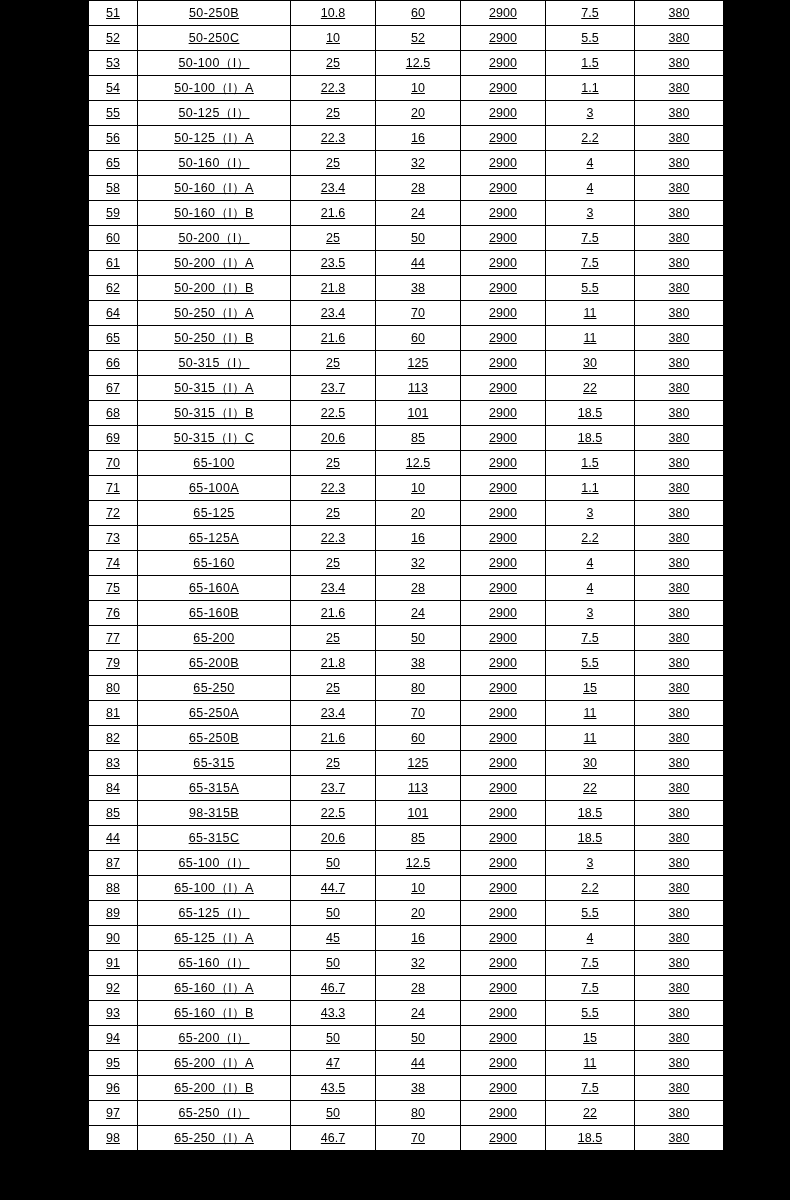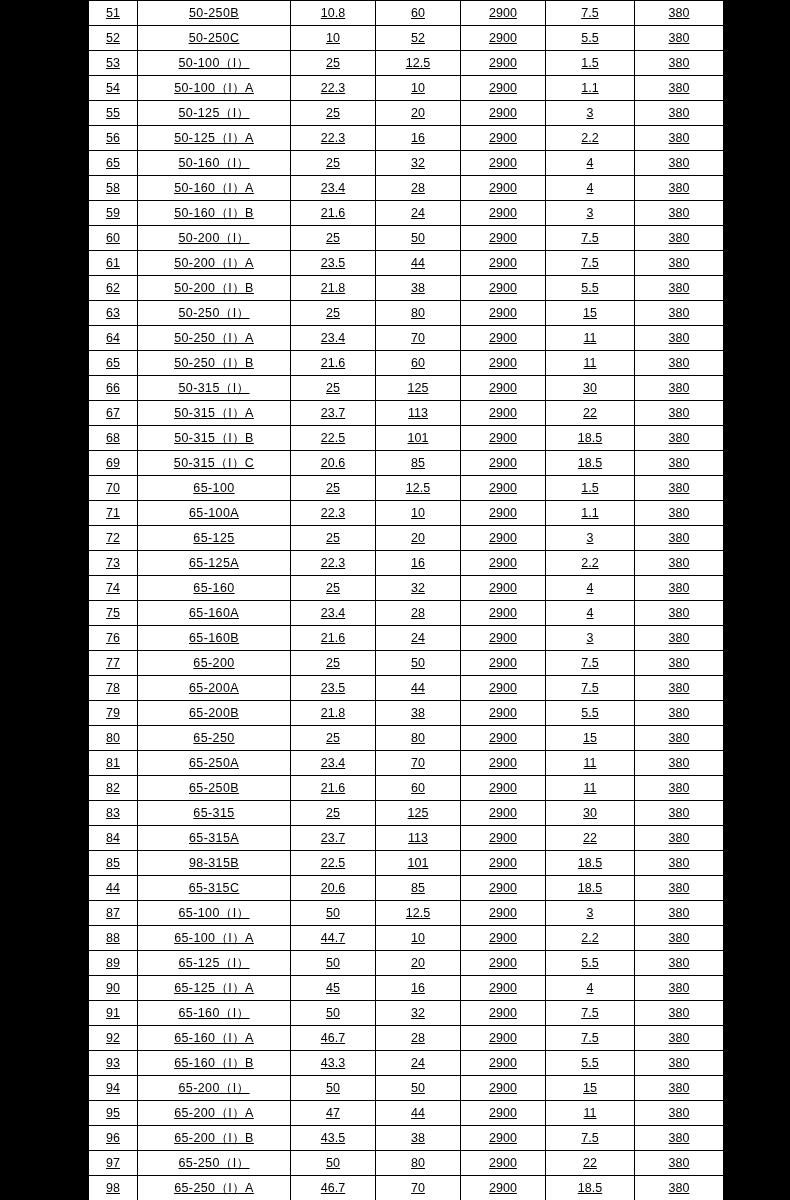--- a/index.html
+++ b/index.html
@@ -164,29 +164,20 @@
           <tr>
             <td class="c0">62</td>
             <td class="c1">50-200（I）B</td>
             <td class="c2">21.8</td>
             <td class="c3">38</td>
             <td class="c4">2900</td>
             <td class="c5">5.5</td>
             <td class="c6">380</td>
           </tr>
           <tr>
-            <td class="c0">63</td>
-            <td class="c1">50-250（I）</td>
-            <td class="c2">25</td>
-            <td class="c3">80</td>
-            <td class="c4">2900</td>
-            <td class="c5">15</td>
-            <td class="c6">380</td>
-          </tr>
-          <tr>
             <td class="c0">64</td>
             <td class="c1">50-250（I）A</td>
             <td class="c2">23.4</td>
             <td class="c3">70</td>
             <td class="c4">2900</td>
             <td class="c5">11</td>
             <td class="c6">380</td>
           </tr>
           <tr>
             <td class="c0">65</td>
@@ -294,29 +285,20 @@
             <td class="c3">24</td>
             <td class="c4">2900</td>
             <td class="c5">3</td>
             <td class="c6">380</td>
           </tr>
           <tr>
             <td class="c0">77</td>
             <td class="c1">65-200</td>
             <td class="c2">25</td>
             <td class="c3">50</td>
-            <td class="c4">2900</td>
-            <td class="c5">7.5</td>
-            <td class="c6">380</td>
-          </tr>
-          <tr>
-            <td class="c0">78</td>
-            <td class="c1">65-200A</td>
-            <td class="c2">23.5</td>
-            <td class="c3">44</td>
             <td class="c4">2900</td>
             <td class="c5">7.5</td>
             <td class="c6">380</td>
           </tr>
           <tr>
             <td class="c0">79</td>
             <td class="c1">65-200B</td>
             <td class="c2">21.8</td>
             <td class="c3">38</td>
             <td class="c4">2900</td>

